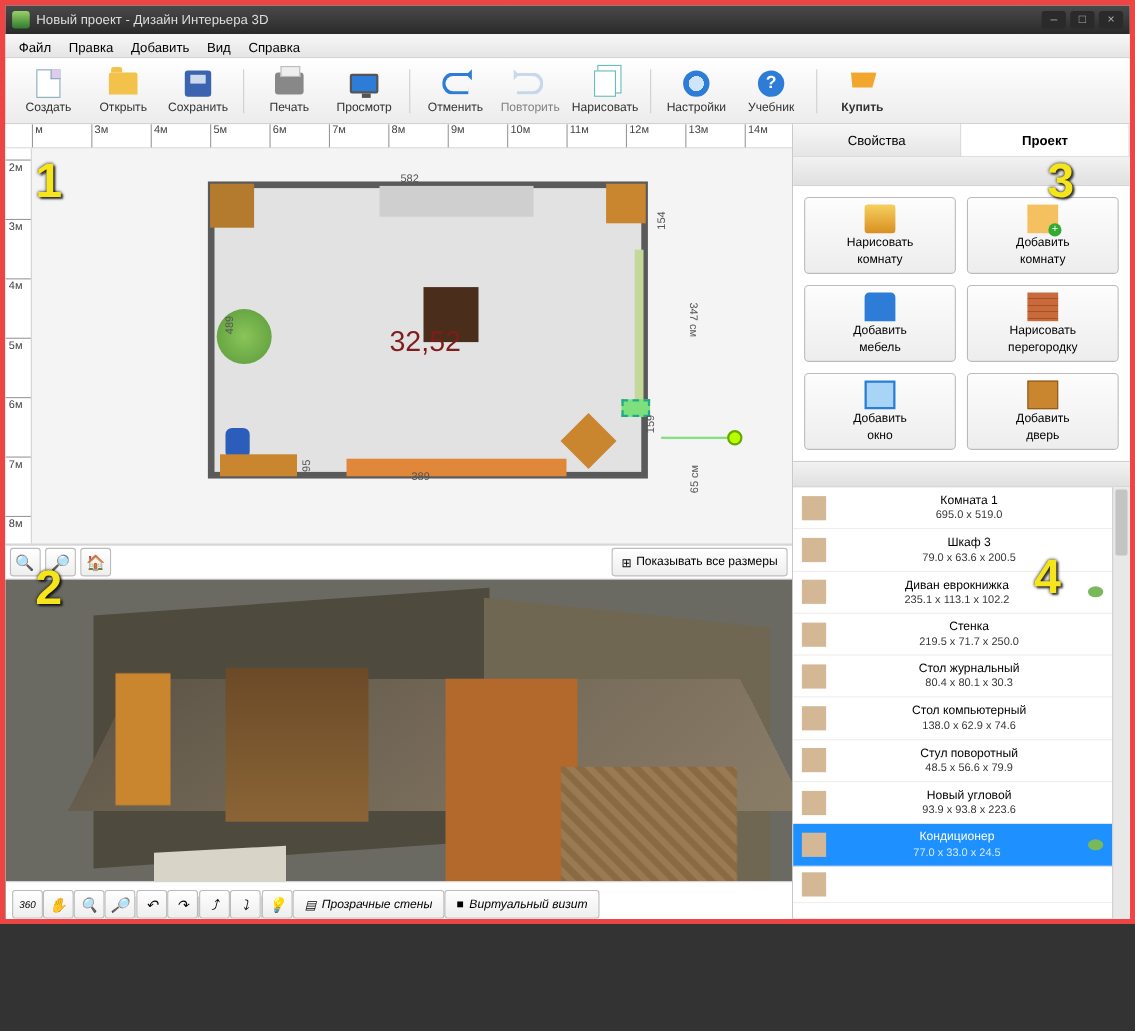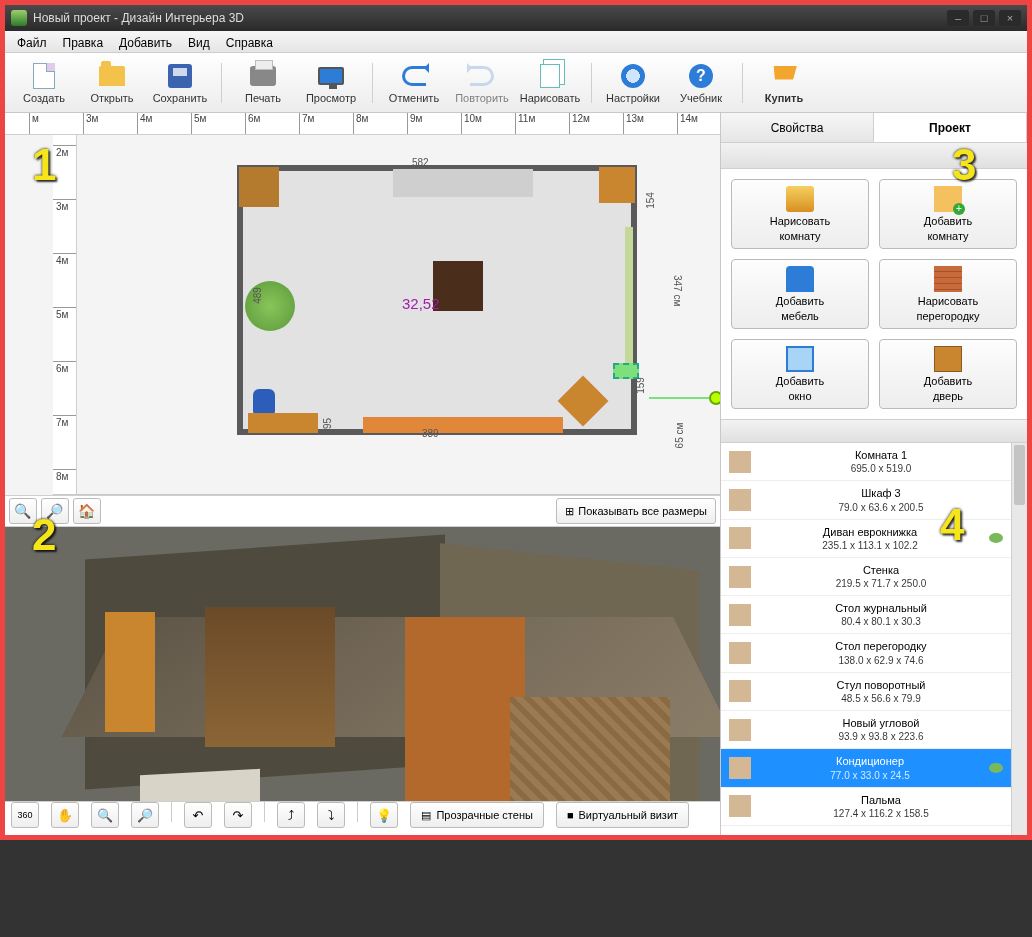--- a/index.html
+++ b/index.html
@@ -48,40 +48,40 @@
 .left-col { flex: 1; display: flex; flex-direction: column; border-right: 1px solid #c8c8c8; }
 .right-col { width: 306px; display: flex; flex-direction: column; background: #fff; }
 
 
 .ruler-h { height: 22px; background: #fff; border-bottom: 1px solid #cfcfcf; position: relative; font-size: 10px; color: #444; }
 .ruler-h .tick { position: absolute; top: 0; height: 100%; border-left: 1px solid #999; padding-left: 2px; display: flex; align-items: flex-start; }
 .ruler-v { width: 24px; background: #fff; border-right: 1px solid #cfcfcf; position: relative; font-size: 10px; color: #444; }
 .ruler-v .tick { position: absolute; left: 0; width: 100%; border-top: 1px solid #999; padding-top: 1px; padding-left: 3px; }
 
 
-.plan-wrap { display: flex; height: 360px; border-bottom: 1px solid #c8c8c8; position: relative; margin-left: 48px; }
+.plan-wrap { display: flex; height: 360px; border-bottom: 1px solid #c8c8c8; position: relative; }
 .plan-area { flex: 1; background: #f4f4f4; position: relative; overflow: hidden; }
 .room { position: absolute; left: 160px; top: 30px; width: 400px; height: 270px; background: #e2e2e2; border: 6px solid #5a5a5a; }
 .furn { position: absolute; }
 .dim-label { position: absolute; font-size: 10px; color: #555; }
-.area-label { position: absolute; font-size: 15px; color: #a21caf; }
+.area-label { position: absolute; font-size: 26px; color: #7f1d1d; }
 
 
 .plan-tools { height: 32px; background: #fff; border-top: 1px solid #cfcfcf; border-bottom: 1px solid #cfcfcf; display: flex; align-items: center; padding: 0 4px; gap: 4px; }
 .plan-tools .sq-btn { width: 28px; height: 26px; border: 1px solid #bbb; border-radius: 3px; background: linear-gradient(#fff,#eee); display:flex;align-items:center;justify-content:center;font-size:14px;cursor:pointer; }
 .plan-tools .right-btn { margin-left: auto; height: 26px; padding: 0 8px; border: 1px solid #bbb; border-radius: 3px; background: linear-gradient(#fff,#eee); font-size: 11px; display:flex;align-items:center;gap:4px;cursor:pointer; }
 
 
 .view3d { flex: 1; background: #6a6a62; position: relative; overflow:hidden; }
 .view3d-floor { position:absolute; left:90px; right:20px; top:60px; bottom:80px; background: linear-gradient(135deg,#5e5547,#8a7d68); transform: perspective(600px) rotateX(45deg); }
 .view3d-wall1 { position:absolute; left:80px; top:20px; width:360px; height:230px; background:#4e4a3e; transform: skewY(-4deg); }
 .view3d-wall2 { position:absolute; right:20px; top:30px; width:260px; height:240px; background:#6f6752; transform: skewY(6deg); }
 
 
-.view3d-bar { position:absolute; left:0; right:0; bottom:0; height:34px; background:#fff; border-top:1px solid #cfcfcf; display:flex;align-items:flex-start;padding:0 6px;gap:12px; }
+.view3d-bar { position:absolute; left:0; right:0; bottom:0; height:34px; background:#fff; border-top:1px solid #cfcfcf; display:flex;align-items:flex-end;padding:0 6px;gap:0;font-style:italic; }
 .view3d-bar .sq-btn { width: 28px; height: 26px; border: 1px solid #bbb; border-radius: 3px; background: linear-gradient(#fff,#eee); display:flex;align-items:center;justify-content:center;font-size:13px;cursor:pointer; }
 .view3d-bar .long-btn { height:26px; padding:0 10px; border:1px solid #bbb; border-radius:3px; background:linear-gradient(#fff,#eee); font-size:11px; display:flex;align-items:center;gap:5px;cursor:pointer; }
 
 
 .tabs { height: 30px; display: flex; border-bottom: 1px solid #cfcfcf; }
 .tab { flex:1; display:flex;align-items:center;justify-content:center;font-size:12px; background: linear-gradient(#f7f7f7,#e5e5e5); border-right:1px solid #cfcfcf; cursor:pointer; }
 .tab.active { background:#fff; font-weight:bold; }
 
 
 .action-header { height: 26px; background: linear-gradient(#f2f2f2,#e0e0e0); border-bottom: 1px solid #cfcfcf; }
@@ -413,21 +413,21 @@
             <div class="obj-item">
               <div class="oic"></div>
               <div class="otxt">
                 <span class="oname">Стол журнальный</span>
                 <span class="odim">80.4 x 80.1 x 30.3</span>
               </div>
             </div>
             <div class="obj-item">
               <div class="oic"></div>
               <div class="otxt">
-                <span class="oname">Стол перегородку</span>
+                <span class="oname">Стол компьютерный</span>
                 <span class="odim">138.0 x 62.9 x 74.6</span>
               </div>
             </div>
             <div class="obj-item">
               <div class="oic"></div>
               <div class="otxt">
                 <span class="oname">Стул поворотный</span>
                 <span class="odim">48.5 x 56.6 x 79.9</span>
               </div>
             </div>
@@ -441,24 +441,20 @@
             <div class="obj-item selected">
               <div class="oic"></div>
               <div class="otxt">
                 <span class="oname">Кондиционер</span>
                 <span class="odim">77.0 x 33.0 x 24.5</span>
               </div>
               <div class="eye"></div>
             </div>
             <div class="obj-item">
               <div class="oic"></div>
-              <div class="otxt">
-                <span class="oname">Пальма</span>
-                <span class="odim">127.4 x 116.2 x 158.5</span>
-              </div>
             </div>
           </div>
         <div class="obj-scroll">
             <div class="thumb"></div>
           </div>
       </div>
     </div>
 
   </div>
 

